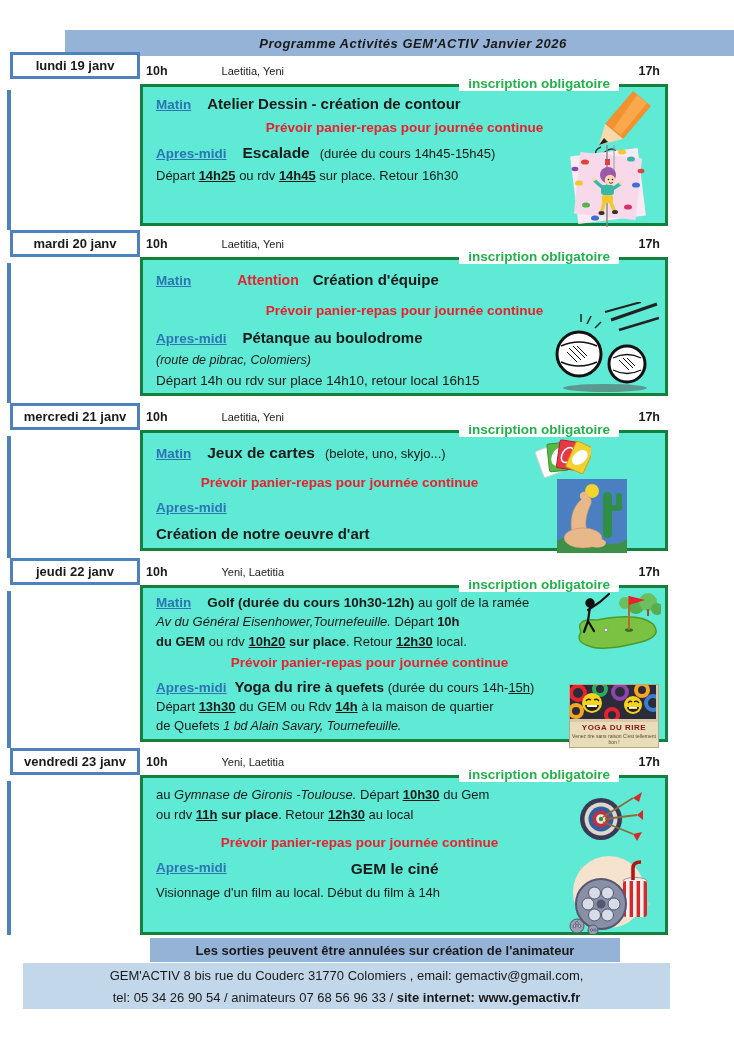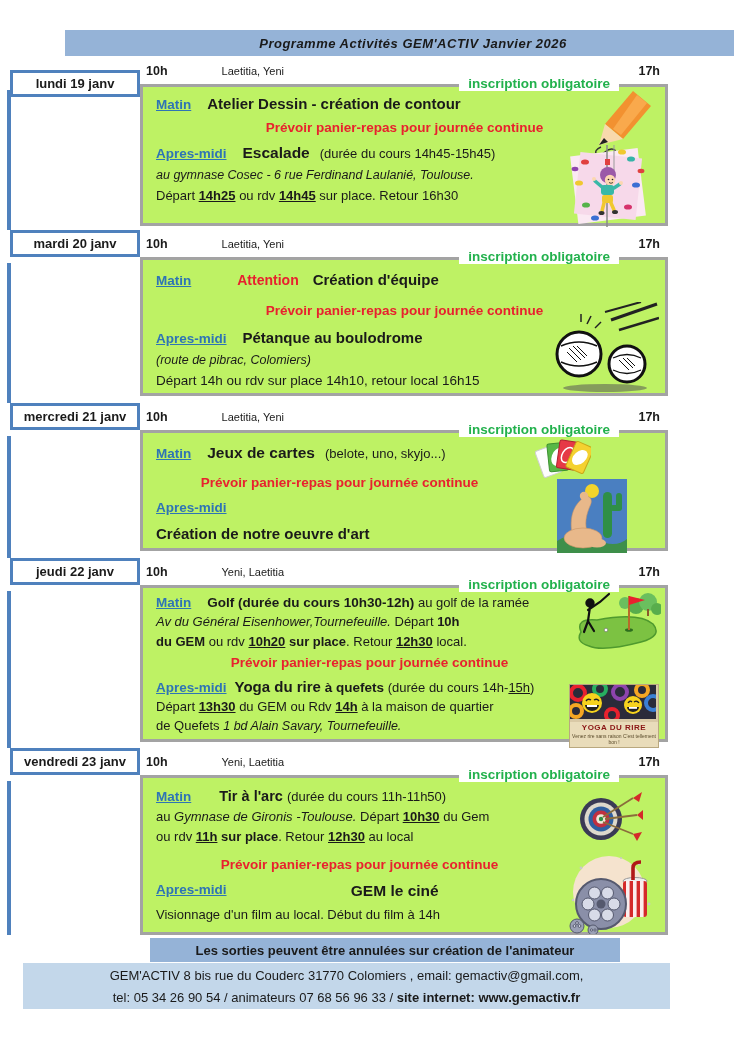--- a/index.html
+++ b/index.html
@@ -7,21 +7,21 @@
         font-family:"Liberation Sans","DejaVu Sans",sans-serif;color:#1a1a1a;font-size:13px;}
   .band-title{position:absolute;left:65px;top:30px;width:696px;height:26px;background:#95b3d7;
         display:flex;align-items:center;justify-content:center;font-weight:bold;font-size:13px;letter-spacing:.5px;font-style:italic;}
   .day-label-box{position:absolute;left:10px;width:130px;height:27px;border:3px solid #4f81bd;background:#fff;
         box-sizing:border-box;display:flex;align-items:center;justify-content:center;font-weight:bold;font-size:13px;}
   .left-rule{position:absolute;left:7px;width:4px;background:#4f81bd;}
   .times-row{position:absolute;left:140px;width:528px;height:26px;display:flex;align-items:center;box-sizing:border-box;padding:0 8px 0 6px;}
   .t10,.t17{font-weight:bold;font-size:12.5px;}
   .staff{margin-left:54px;font-size:11px;}
   .t17{margin-left:auto;}
-  .content-box{position:absolute;left:140px;width:528px;border:3px solid #a3a3a3;background:#bef264;box-sizing:border-box;overflow:visible;}
+  .content-box{position:absolute;left:140px;width:528px;border:3px solid #15803d;background:#5eead4;box-sizing:border-box;overflow:visible;}
   .inscription{position:absolute;top:-11px;right:46px;background:#fff;padding:0 9px;color:#22b14c;font-weight:bold;font-size:13.5px;}
   .txt{position:relative;padding:7px 12px 0 13px;line-height:1.38;}
   .line{margin:0 0 3px 0;}
   .lim{margin-right:96px;}
   .lim2{margin-right:120px;}
   .mlab{color:#2e74b5;font-weight:bold;text-decoration:underline;margin-right:16px;font-size:13.5px;}
   .title15{font-weight:bold;font-size:15px;}
   .title16{font-weight:bold;font-size:15.5px;margin-right:10px;}
   .red{color:#e8212e;font-weight:bold;}
   .red-line{color:#e8212e;font-weight:bold;text-align:center;font-size:13.5px;margin:4px 0 5px 0;}
@@ -40,38 +40,37 @@
   .yoga-cap{color:#8a1414;font-weight:bold;font-size:8px;text-align:center;letter-spacing:.5px;background:#e9dcba;padding:1px 0;}
   .yoga-sub{color:#5a4a2a;font-size:5px;text-align:center;line-height:6px;background:#e9dcba;padding:0 1px 2px 1px;}
 </style>
 </head>
 <body>
 
 <div class="page">
 
   <div class="band-title">Programme Activités GEM'ACTIV Janvier 2026</div>
 
-  <div class="day-label-box" style="top:70px">lundi 19 janv</div>
+  <div class="day-label-box" style="top:52px">lundi 19 janv</div>
   <div class="times-row" style="top:58px">
     <span class="t10">10h</span>
     <span class="staff">Laetitia, Yeni</span>
     <span class="t17">17h</span>
   </div>
   <div class="left-rule" style="top:90px;height:140px"></div>
   <div class="content-box" style="top:84px;height:142px">
     <div class="inscription">inscription obligatoire</div>
     <div class="txt">
       <div class="line lim">
         <span class="mlab">Matin</span><span class="title15">Atelier Dessin - création de contour</span>
       </div>
       <div class="red-line lim">Prévoir panier-repas pour journée continue</div>
       <div class="line lim">
         <span class="mlab">Apres-midi</span><span class="title16">Escalade</span><span>(durée du cours 14h45-15h45)</span>
       </div>
-      <div class="line lim it sm">au gymnase Cosec - 6 rue Ferdinand Laulanié, Toulouse.</div>
       <div class="line lim">
         <span>Départ </span><span class="bu">14h25</span><span> ou rdv </span><span class="bu">14h45</span><span> sur place. Retour 16h30</span>
       </div>
     </div>
     <svg class="img" style="top:2px;right:8px" width="70" height="64" viewBox="0 0 70 64">
       <path d="M46 2 L64 17 L36 50 L18 35 Z" fill="#f29130"></path>
       <path d="M50 6 L60 14 L34 46 L26 40 Z" fill="#f9a94c"></path>
       <path d="M18 35 L36 50 L12 56 Z" fill="#f8d9ac"></path>
       <path d="M17 49 L12 56 L21 53 Z" fill="#222"></path>
       <path d="M14 58 C4 62 10 70 18 63 C25 57 31 62 27 63 C25 64 27 65 30 63" stroke="#333" fill="none" stroke-width="1.4"></path>
@@ -283,23 +282,20 @@
   <div class="times-row" style="top:749px">
     <span class="t10">10h</span>
     <span class="staff">Yeni, Laetitia</span>
     <span class="t17">17h</span>
   </div>
   <div class="left-rule" style="top:781px;height:154px"></div>
   <div class="content-box" style="top:775px;height:160px">
     <div class="inscription">inscription obligatoire</div>
     <div class="txt" style="padding-top:8px;line-height:1.45">
       <div class="line lim" style="margin-bottom:1px">
-        <span class="mlab" style="margin-right:28px">Matin</span><span class="b" style="font-size:14.5px">Tir à l'arc </span><span>(durée du cours 11h-11h50)</span>
-      </div>
-      <div class="line lim" style="margin-bottom:1px">
         <span> au </span><span class="it">Gymnase de Gironis -Toulouse.</span><span> Départ </span><span class="bu">10h30</span><span> du Gem</span>
       </div>
       <div class="line lim">
         <span>ou rdv </span><span class="bu">11h</span><span class="b"> sur place</span><span>. Retour </span><span class="bu">12h30</span><span> au local</span>
       </div>
       <div class="red-line" style="margin:8px 90px 6px 0">Prévoir panier-repas pour journée continue</div>
       <div class="line lim" style="display:flex">
         <span class="mlab">Apres-midi</span>
           <span class="title16" style="flex:1;text-align:center">GEM le ciné</span>
       </div>

